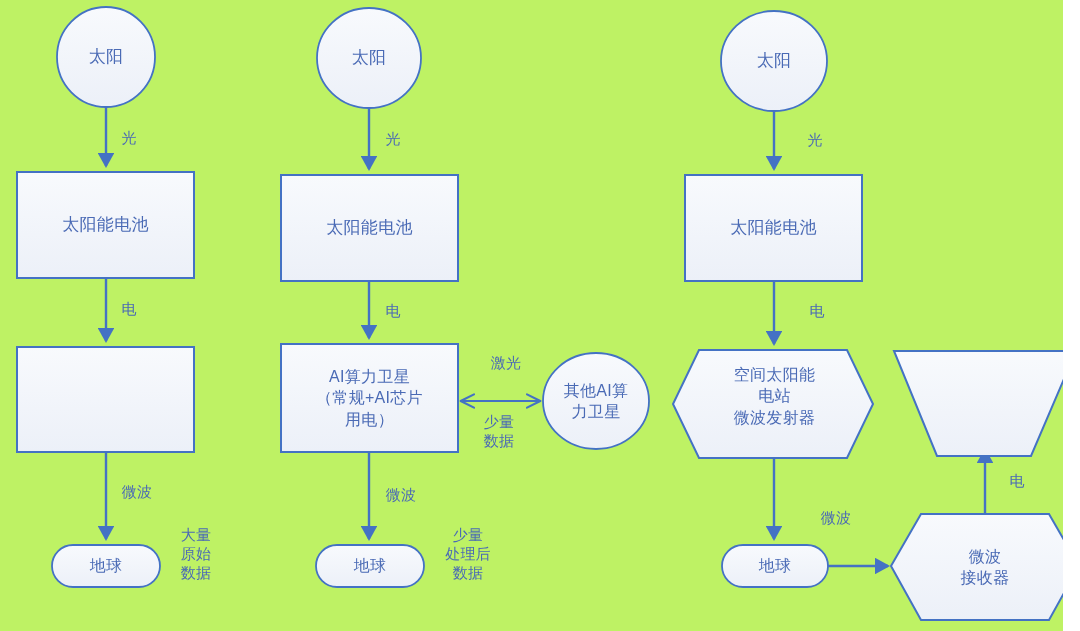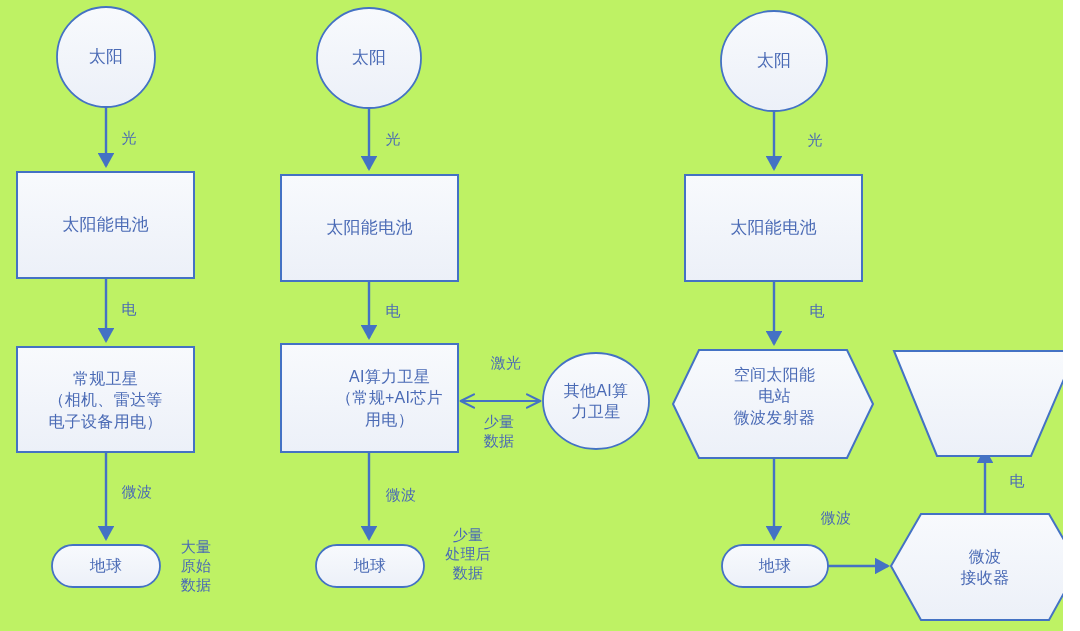--- a/index.html
+++ b/index.html
@@ -112,41 +112,38 @@
 
     <line x1="985" y1="514" x2="985" y2="450" stroke="#4472C4" stroke-width="2.4" marker-end="url(#arrowBlue)"></line>
 
     <polygon points="894,351 1076,351 1031,456 937,456" fill="url(#shapeFill)" stroke="#4472C4" stroke-width="2"></polygon>
   </svg>
 
   <div class="node-label" style="left:57px; top:34px; width:98px; height:46px;">太阳</div>
 
   <div class="node-label" style="left:17px; top:202px; width:177px; height:46px;">太阳能电池</div>
 
-  <div class="node-label" style="left:17px; top:354px; width:177px; height:92px; font-size:16px;">常规卫星
-（相机、雷达等
-电子设备用电）</div>
 
   <div class="node-label" style="left:52px; top:548px; width:108px; height:36px; font-size:16px;">地球</div>
 
   <div class="edge-label" style="left:112px; top:128px; width:34px;">光</div>
 
   <div class="edge-label" style="left:112px; top:299px; width:34px;">电</div>
 
   <div class="edge-label" style="left:112px; top:482px; width:50px;">微波</div>
 
-  <div class="edge-label" style="left:170px; top:525px; width:52px;margin-top:12px;">大量
+  <div class="edge-label" style="left:170px; top:525px; width:52px;">大量
 原始
 数据</div>
 
   <div class="node-label" style="left:320px; top:35px; width:98px; height:46px;">太阳</div>
 
   <div class="node-label" style="left:281px; top:205px; width:177px; height:46px;">太阳能电池</div>
 
-  <div class="node-label" style="left:281px; top:352px; width:177px; height:92px; font-size:16px;padding-left:20px;">AI算力卫星
+  <div class="node-label" style="left:281px; top:352px; width:177px; height:92px; font-size:16px;">AI算力卫星
 （常规+AI芯片
 用电）</div>
 
   <div class="node-label" style="left:546px; top:378px; width:100px; height:46px; font-size:16px;">其他AI算
 力卫星</div>
 
   <div class="node-label" style="left:316px; top:548px; width:108px; height:36px; font-size:16px;">地球</div>
 
   <div class="edge-label" style="left:376px; top:129px; width:34px;">光</div>
 

